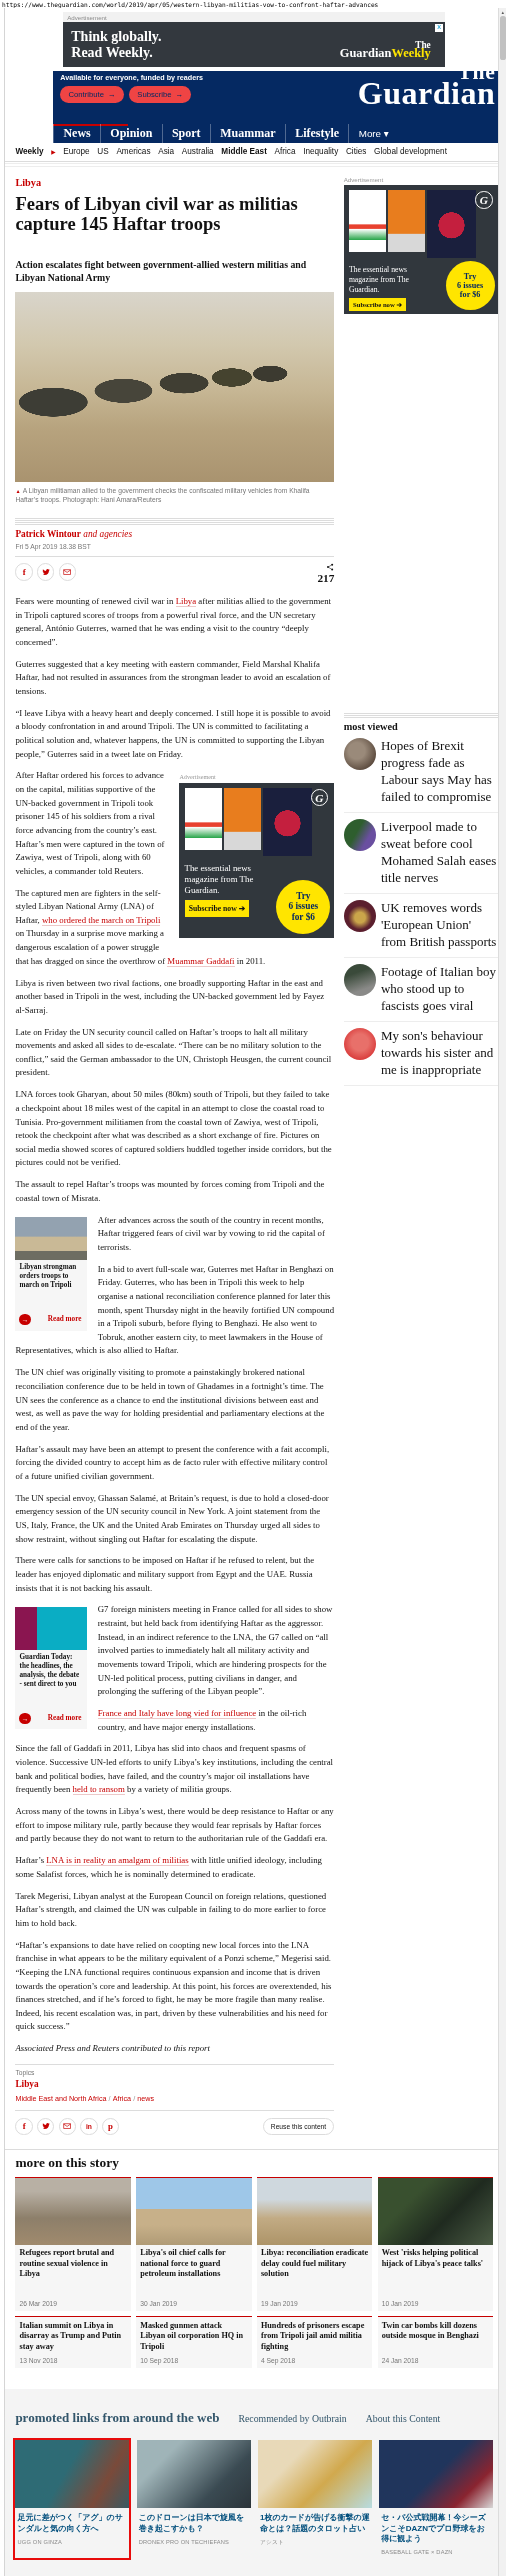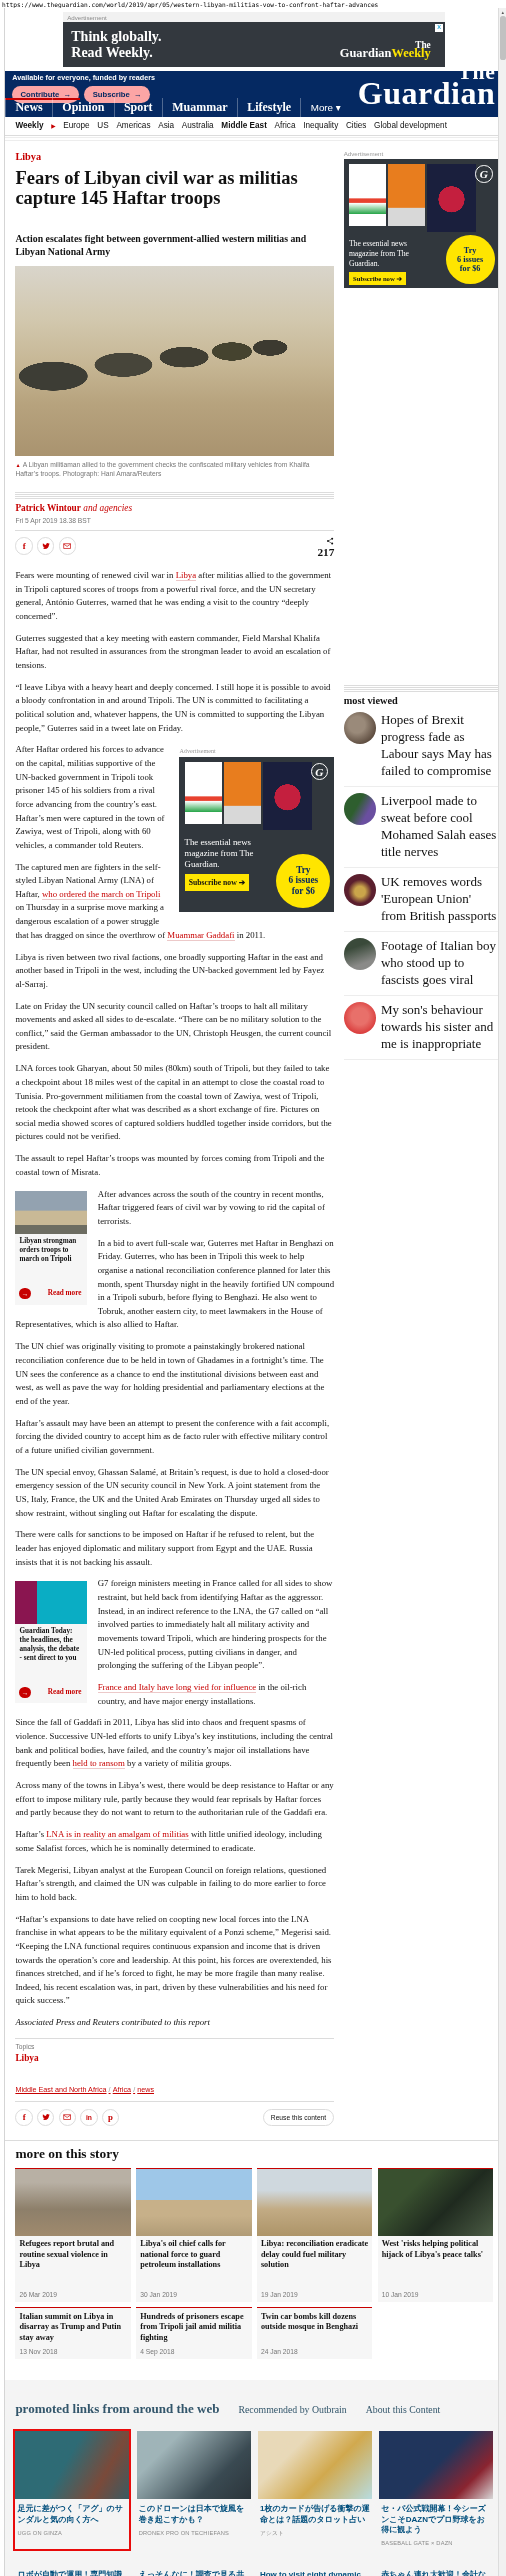--- a/index.html
+++ b/index.html
@@ -19,24 +19,24 @@
   .top-ad .ad-label-strip { background:#f1f1f1; color:#8a8a8a; font-size:6.2px; padding:1.5px 4.1px; }
   .banner { height:45px; background:#33383e; position:relative; display:flex; align-items:center; }
   .banner .slogan { font-family:"Liberation Serif",serif; font-weight:bold; color:#fff; font-size:14px; line-height:1.15; padding-left:8.2px; }
   .banner .gw-logo { position:absolute; right:14.4px; bottom:8.2px; text-align:right; font-family:"Liberation Serif",serif; font-weight:bold; color:#fff; line-height:.8;}
   .banner .gw-logo .l1{ font-size:9.3px; display:block;}
   .banner .gw-logo .l2{ font-size:12.4px;}
   .banner .gw-logo .yellow{ color:#ffe500;}
   .banner .ad-close { position:absolute; top:2.1px; right:2.1px; width:7.7px; height:7.7px; background:#fff; color:#29a8d8; font-size:5.7px; font-weight:bold; text-align:center; line-height:7.7px;}
 
   
-  .header-blue { background:#052962; margin-top:3.6px; position:relative; padding:2.1px 0 0 7.2px; height:46px;}
+  .header-blue { background:#052962; margin-top:3.6px; position:relative; padding:2.1px 0 0 7.2px; height:72px;margin-left:48px;}
   .tagline { color:#fff; font-weight:bold; font-size:7.2px; }
   .pills { margin-top:4.1px; display:flex; gap:5.2px;}
-  .pill-yellow { background:#fca5a5; color:#052962; font-weight:bold; font-size:7.7px; border-radius:9.3px; padding:4.1px 8.2px; display:inline-flex; align-items:center; gap:4.1px; border:none; cursor:pointer;}
+  .pill-yellow { background:#ef4444; color:#052962; font-weight:normal; font-size:7.7px; border-radius:9.3px; padding:4.1px 8.2px; display:inline-flex; align-items:center; gap:4.1px; border:none; cursor:pointer;}
   .masthead { position:absolute; right:3.1px; top:-7.2px; text-align:right; color:#fff; font-family:"Liberation Serif",serif; font-weight:bold; line-height:.78;}
   .masthead .the{ font-size:21.6px; display:block; letter-spacing:0.5px;}
   .masthead .guardian{ font-size:32px; letter-spacing:0.5px;}
   .nav-row { position:absolute; left:0; right:0; bottom:0; height:19px; display:flex; align-items:center;}
   .nav-item { font-family:"Liberation Serif",serif; font-weight:bold; color:#fff; font-size:12px; padding:0 9.3px; height:100%; display:flex; align-items:center; border-left:0.5px solid rgba(255,255,255,.3); position:relative; cursor:pointer;}
   .nav-item:first-child{ border-left:none; min-width:75px;}
   .nav-item.more{ font-family:"Liberation Sans",sans-serif; font-weight:normal; font-size:9.8px; border-left:0.5px solid rgba(255,255,255,.3);}
   .red-bar { position:absolute; top:0; left:0; width:75px; height:2.1px; background:#c70000;}
   .subnav { background:#fff; border-bottom:0.5px solid #dcdcdc; padding:4.6px 0 4.6px 10.3px; font-size:8.2px; color:#121212; display:flex; gap:7.7px; align-items:center;}
   .subnav .world { font-weight:bold; }
@@ -100,21 +100,21 @@
   .rm-img.today { background:linear-gradient(90deg,#8a1550 0 30%,#0aadc4 30% 100%);}
   .rm-title { font-family:"Liberation Serif",serif; font-weight:bold; font-size:7.2px; line-height:1.25; padding:3.1px 4.1px 2.1px; color:#121212;}
   .rm-cta { display:flex; align-items:center; gap:17px; padding:2.1px 4.1px 5.2px; cursor:pointer;margin-top:20px;}
   .rm-cta .circ { width:11.3px; height:11.3px; border-radius:50%; background:#c70000; color:#fff; font-size:6.7px; text-align:center; line-height:11.3px;}
   .rm-cta .txt { color:#c70000; font-family:"Liberation Serif",serif; font-weight:bold; font-size:7.2px;}
 
   
   .topics { clear:both; border-top:0.5px solid #dcdcdc; margin-top:4.1px; padding-top:4.1px;}
   .topics .t-label { color:#767676; font-size:6.7px;}
   .topics .t-primary { color:#c70000; font-family:"Liberation Serif",serif; font-weight:bold; font-size:9.3px; margin-top:3.1px; display:inline-block; cursor:pointer;}
-  .topics .t-links { margin-top:22px; font-size:7.2px; color:#c70000;text-decoration:underline;}
+  .topics .t-links { margin-top:5px; font-size:7.2px; color:#c70000;}
   .topics .t-links .sep{ color:#999; margin:0 2.1px;}
   .topics .t-links span{cursor:pointer;}
   .bottom-share { display:flex; align-items:center; border-top:0.5px solid #dcdcdc; margin-top:7.2px; padding:6.2px 0 11.3px;}
   .reuse-btn { margin-left:auto; border:0.5px solid #dcdcdc; border-radius:9.3px; padding:4.1px 7.2px; font-size:6.7px; color:#121212; background:#fff; cursor:pointer;}
 
   
   .rail { padding-top:3.1px;}
   .rail .ad-label { text-align:left; }
   .mv-block { margin-top:397px; }
   .mv-head { font-family:"Liberation Serif",serif; font-weight:bold; font-size:10.3px; margin-top:3.1px;}
@@ -419,20 +419,24 @@
       <div class="ms-card">
         <div class="ms-img ms-i4"></div>
         <div class="ms-title">West 'risks helping political hijack of Libya's peace talks'</div>
         <div class="ms-date">10 Jan 2019</div>
       </div>
       <div class="ms-card textonly">
         <div class="ms-title">Italian summit on Libya in disarray as Trump and Putin stay away</div>
         <div class="ms-date">13 Nov 2018</div>
       </div>
       <div class="ms-card textonly">
+        <div class="ms-title">Masked gunmen attack Libyan oil corporation HQ in Tripoli</div>
+        <div class="ms-date">10 Sep 2018</div>
+      </div>
+      <div class="ms-card textonly">
         <div class="ms-title">Hundreds of prisoners escape from Tripoli jail amid militia fighting</div>
         <div class="ms-date">4 Sep 2018</div>
       </div>
       <div class="ms-card textonly">
         <div class="ms-title">Twin car bombs kill dozens outside mosque in Benghazi</div>
         <div class="ms-date">24 Jan 2018</div>
       </div>
     </div>
   </div>
 

